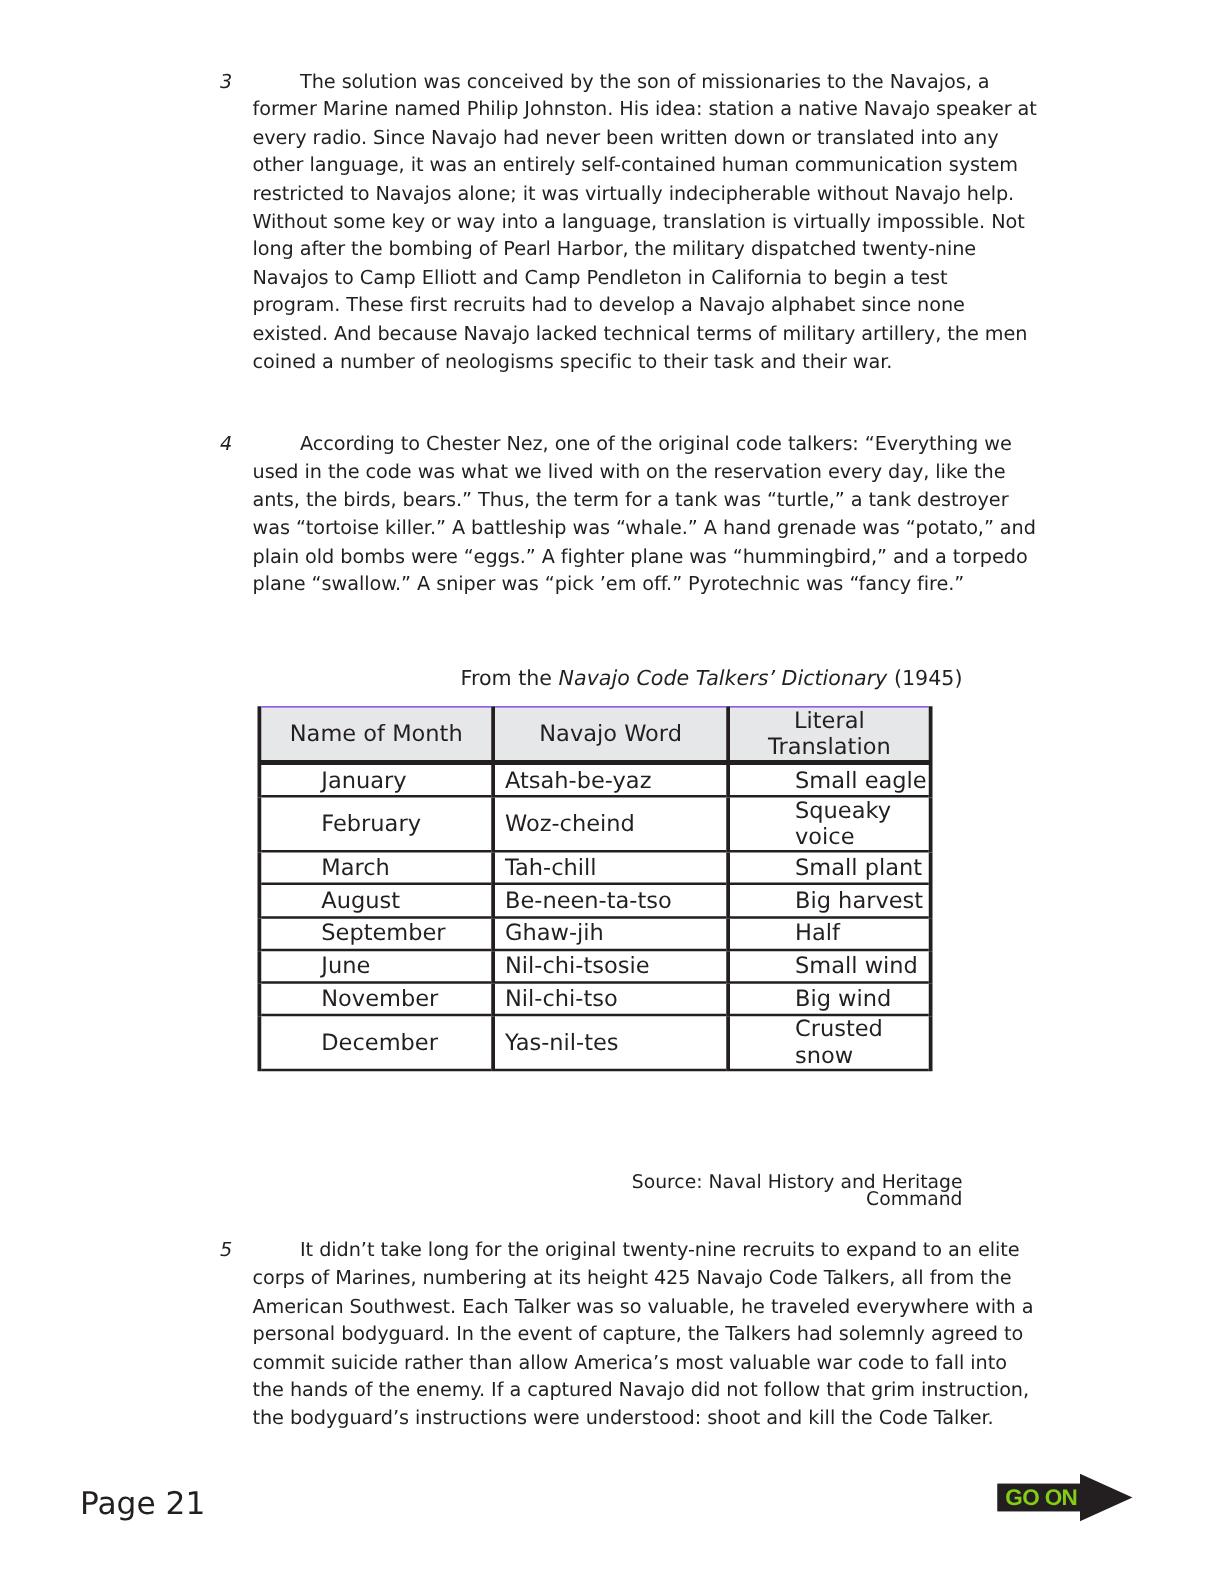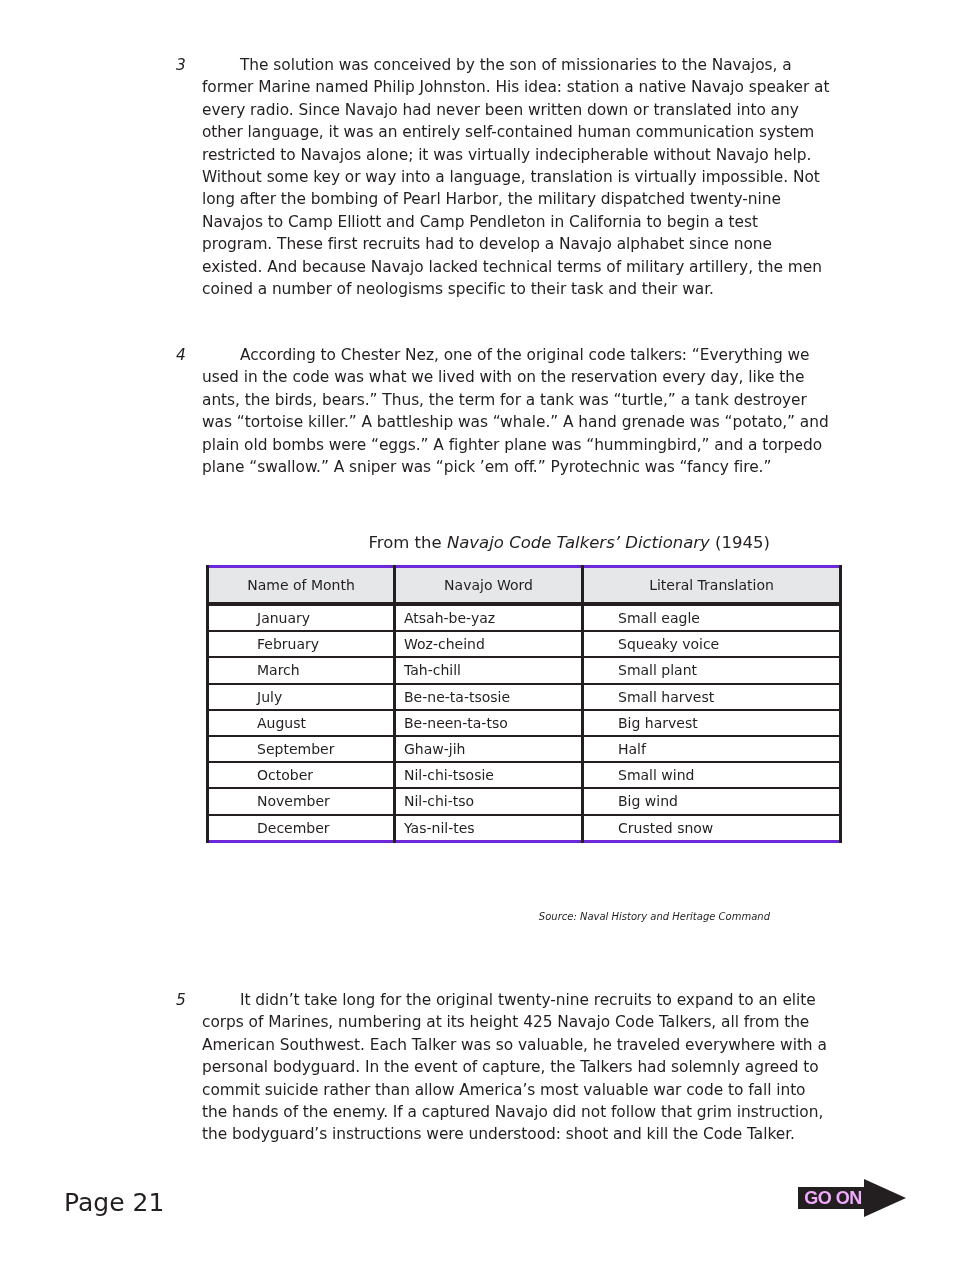--- a/index.html
+++ b/index.html
@@ -19,50 +19,50 @@
   #p4 { top: 344px; }
   #p5 { top: 989px; }
 
   .caption {
     position: absolute; top: 531px; left: 207px; width: 563px;
     text-align: right; font-size: 16.5px; line-height: 24px;
   }
   .caption i { font-style: italic; }
 
   table.dict {
-    position: absolute; top: 565px; left: 206px; width: 636px;
-    border-collapse: collapse; border: 3px solid #6d28d9;
-    font-size: 14px;
+    position: absolute; top: 565px; left: 206px; width: 540px;
+    border-collapse: collapse; border: 1px solid #6d28d9;
+    font-size: 18px;
   }
   table.dict th {
     background: #e6e7e8; font-weight: normal; height: 34px;
     border-left: 3px solid #231f20; border-right: 3px solid #231f20;
     border-bottom: 4px solid #231f20; text-align: center; padding: 0;
   }
   table.dict td {
     height: 24.2px; padding: 0;
     border-left: 3px solid #231f20; border-right: 3px solid #231f20;
     border-bottom: 2px solid #231f20;
   }
   table.dict td.c1 { padding-left: 48px; width: 136px; }
   table.dict td.c2 { padding-left: 8px; width: 177px; margin-top: 45px; }
-  table.dict td.c3 { padding-left: 34px; }
+  table.dict td.c3 { padding-left: 52px; }
   .source {
-    position: absolute; top: 910px; left: 430px; width: 340px;
-    text-align: right; font-size: 10px; line-height: 14px; font-style: italic;
+    position: absolute; top: 938px; left: 430px; width: 340px;
+    text-align: right; font-size: 15px; line-height: 14px;
   }
   .page-num {
     position: absolute; top: 1188px; left: 64px; font-size: 25px; line-height: 30px;
   }
   .go-on {
     position: absolute; top: 1178px; left: 796px; width: 112px; height: 40px;
   }
   .go-on .label {
     position: absolute; left: 2px; top: 9px; height: 22px; width: 70px;
-    background: #231f20; color: #f0abfc;
+    background: #231f20; color: #84cc16;
     font-family: "Liberation Sans", sans-serif; font-weight: bold; font-size: 18px;
     line-height: 22px; text-align: center; letter-spacing: -0.5px;
   }
   .go-on svg { position: absolute; left: 0; top: 0; }
 </style>
 </head>
 <body>
 
 <div class="para" id="p3">
   <span class="num">3</span><span class="indent"></span><span>The solution was conceived by the son of missionaries to the Navajos, a former Marine named Philip Johnston. His idea: station a native Navajo speaker at every radio. Since Navajo had never been written down or translated into any other language, it was an entirely self-contained human communication system restricted to Navajos alone; it was virtually indecipherable without Navajo help. Without some key or way into a language, translation is virtually impossible. Not long after the bombing of Pearl Harbor, the military dispatched twenty-nine Navajos to Camp Elliott and Camp Pendleton in California to begin a test program. These first recruits had to develop a Navajo alphabet since none existed. And because Navajo lacked technical terms of military artillery, the men coined a number of neologisms specific to their task and their war.</span>
@@ -94,36 +94,31 @@
         <td class="c1">February</td>
         <td class="c2">Woz-cheind</td>
         <td class="c3">Squeaky voice</td>
       </tr>
       <tr>
         <td class="c1">March</td>
         <td class="c2">Tah-chill</td>
         <td class="c3">Small plant</td>
       </tr>
       <tr>
-        <td class="c1">July</td>
-        <td class="c2">Be-ne-ta-tsosie</td>
-        <td class="c3">Small harvest</td>
-      </tr>
-      <tr>
         <td class="c1">August</td>
         <td class="c2">Be-neen-ta-tso</td>
         <td class="c3">Big harvest</td>
       </tr>
       <tr>
         <td class="c1">September</td>
         <td class="c2">Ghaw-jih</td>
         <td class="c3">Half</td>
       </tr>
       <tr>
-        <td class="c1">October</td>
+        <td class="c1">June</td>
         <td class="c2">Nil-chi-tsosie</td>
         <td class="c3">Small wind</td>
       </tr>
       <tr>
         <td class="c1">November</td>
         <td class="c2">Nil-chi-tso</td>
         <td class="c3">Big wind</td>
       </tr>
       <tr>
         <td class="c1">December</td>

